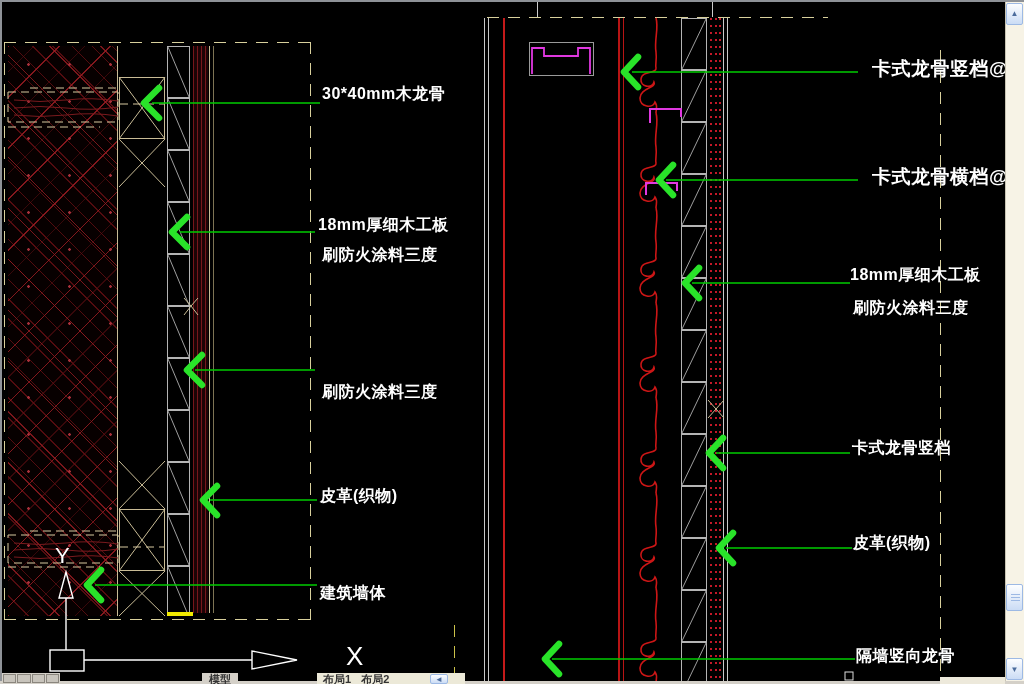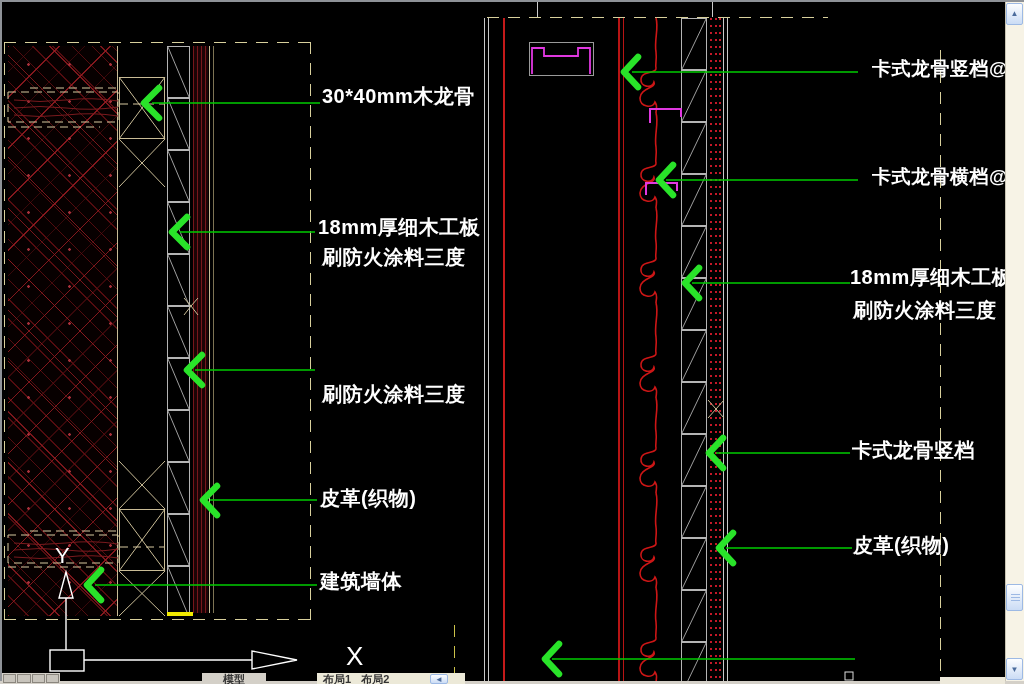--- a/index.html
+++ b/index.html
@@ -1,19 +1,19 @@
 <!DOCTYPE html>
 <html><head>
 <meta charset="utf-8">
 <style>
   html,body{margin:0;padding:0;background:#000;}
   #canvas{position:relative;width:1024px;height:684px;background:#000;overflow:hidden;
           font-family:"Liberation Sans",sans-serif;}
   .abs{position:absolute;}
-  .lbl{position:absolute;color:#fff;font-weight:bold;font-size:20px;line-height:1.15;
+  .lbl{position:absolute;color:#fff;font-weight:bold;font-size:16px;line-height:1.15;
        white-space:nowrap;letter-spacing:.5px;}
   .clip{overflow:hidden;}
   .dash-h{position:absolute;height:1px;
           background:repeating-linear-gradient(90deg,#D8D09C 0 12px,transparent 12px 21px);}
   .dash-v{position:absolute;width:1px;
           background:repeating-linear-gradient(180deg,#D8D09C 0 12px,transparent 12px 21px);}
   .wall-hatch{position:absolute;background:
       radial-gradient(circle,#A8303A 1px,transparent 1.6px),
       repeating-linear-gradient(45deg,rgba(150,28,34,.8) 0 1px,transparent 1px 36px),
       repeating-linear-gradient(135deg,rgba(150,28,34,.8) 0 1px,transparent 1px 36px),
@@ -190,28 +190,29 @@
       <path d="M733,533 L719,548 L733,563"></path>
       <path d="M559,644 L545,659 L559,674"></path>
     </g>
   </svg>
 
   <div class="lbl" style="left:322px;top:85px;">30*40mm木龙骨</div>
   <div class="lbl" style="left:318px;top:216px;">18mm厚细木工板</div>
   <div class="lbl" style="left:322px;top:246px;">刷防火涂料三度</div>
   <div class="lbl" style="left:322px;top:383px;">刷防火涂料三度</div>
   <div class="lbl" style="left:320px;top:487px;">皮革(织物)</div>
-  <div class="lbl" style="left:320px;top:570px;">建筑墙体</div>
+  <div class="lbl" style="left:320px;top:584px;">建筑墙体</div>
 
   <div class="lbl clip" style="left:872px;top:58px;width:133px;font-size:19px;">卡式龙骨竖档@4</div>
   <div class="lbl clip" style="left:872px;top:166px;width:133px;font-size:19px;">卡式龙骨横档@3</div>
   <div class="lbl" style="left:850px;top:266px;">18mm厚细木工板</div>
   <div class="lbl" style="left:853px;top:299px;">刷防火涂料三度</div>
   <div class="lbl" style="left:852px;top:439px;">卡式龙骨竖档</div>
   <div class="lbl" style="left:853px;top:534px;">皮革(织物)</div>
+  <div class="lbl" style="left:856px;top:647px;">隔墙竖向龙骨</div>
 
   <div class="abs" style="left:55px;top:543px;color:#fff;font-size:22px;">Y</div>
   <div class="abs" style="left:346px;top:641px;color:#fff;font-size:26px;">X</div>
 
   <div class="abs" style="left:0;top:0;width:1024px;height:2px;background:#8E9297;"></div>
   <div class="abs" style="left:0;top:0;width:2px;height:684px;background:#8E9297;"></div>
 
   <div class="sb-track" style="left:1005px;top:2px;width:19px;height:679px;"></div>
   <div class="xpbtn" style="left:1006px;top:3px;width:17px;height:22px;line-height:20px;"><span>▲</span></div>
   <div class="xpbtn" style="left:1006px;top:584px;width:17px;height:27px;">
@@ -219,21 +220,21 @@
   </div>
   <div class="xpbtn" style="left:1006px;top:658px;width:17px;height:22px;line-height:22px;"><span>▼</span></div>
 
   <div class="abs" style="left:0;top:681px;width:1024px;height:3px;background:#D4D0C8;"></div>
   <div class="abs" style="left:2px;top:673px;width:58px;height:11px;background:#D4D0C8;display:flex;gap:1px;padding:1px;box-sizing:border-box;">
     <div style="flex:1;background:#C8C4BC;border:1px solid #8A867E;"></div>
     <div style="flex:1;background:#C8C4BC;border:1px solid #8A867E;"></div>
     <div style="flex:1;background:#C8C4BC;border:1px solid #8A867E;"></div>
     <div style="flex:1;background:#C8C4BC;border:1px solid #8A867E;"></div>
   </div>
-  <div class="abs clip tabtxt" style="left:202px;top:673px;width:64px;height:11px;background:#D4D0C8;text-align:center;">模型</div>
+  <div class="abs clip tabtxt" style="left:202px;top:673px;width:36px;height:11px;background:#D4D0C8;text-align:center;">模型</div>
   <div class="abs clip" style="left:317px;top:673px;width:136px;height:11px;background:#ECE9D8;display:flex;gap:10px;padding:0 6px;">
     <span class="tabtxt">布局1</span>
     <span class="tabtxt">布局2</span>
   </div>
   <div class="xpbtn" style="left:430px;top:674px;width:18px;height:10px;line-height:9px;"><span>◄</span></div>
   <div class="abs" style="left:940px;top:677px;width:65px;height:7px;background:#EDE9DB;"></div>
 
 </div>
 
 </body></html>

